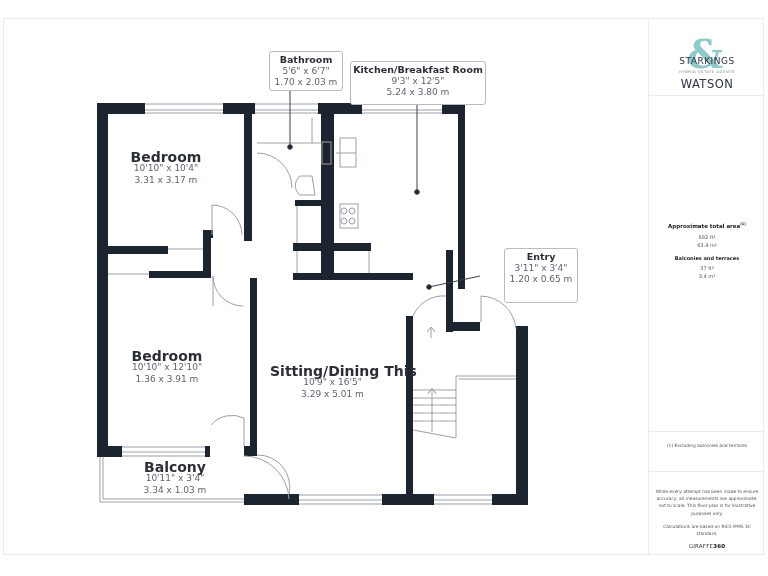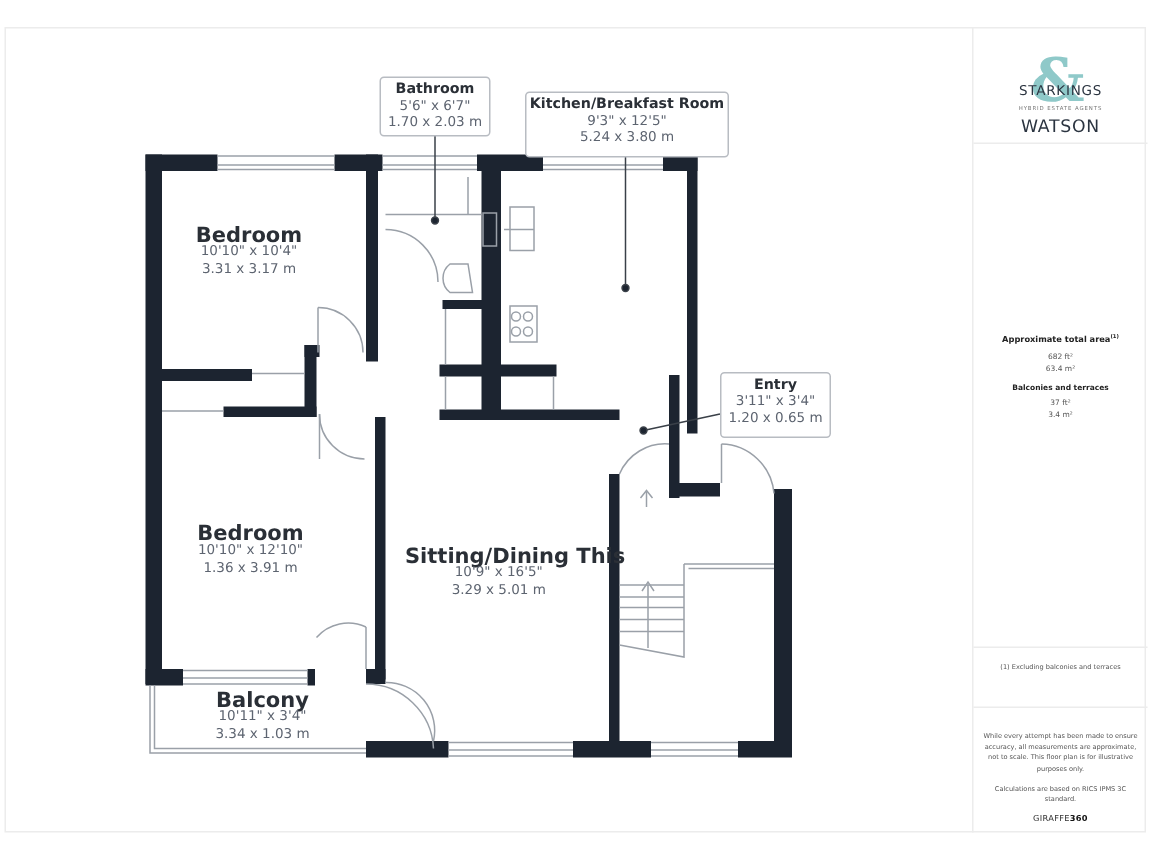--- a/index.html
+++ b/index.html
@@ -163,31 +163,31 @@
   <div class="t">Balcony</div>
   <div class="d">10'11" x 3'4"</div>
   <div class="d">3.34 x 1.03 m</div>
 </div>
 <div class="label" style="left:270px; top:365px; width:125px;">
   <div class="t">Sitting/Dining This</div>
   <div class="d">10'9" x 16'5"</div>
   <div class="d">3.29 x 5.01 m</div>
 </div>
 
-<div class="callout" style="left:253px; top:51px; width:74px; height:40px; padding-top:2px;">
+<div class="callout" style="left:269px; top:51px; width:74px; height:40px; padding-top:2px;">
   <div class="t">Bathroom</div>
   <div class="d">5'6" x 6'7"</div>
   <div class="d">1.70 x 2.03 m</div>
 </div>
 <div class="callout" style="left:350px; top:47px; width:136px; height:44px; padding-top:2px;margin-top:14px;">
   <div class="t">Kitchen/Breakfast Room</div>
   <div class="d">9'3" x 12'5"</div>
   <div class="d">5.24 x 3.80 m</div>
 </div>
-<div class="callout" style="left:480px; top:248px; width:74px; height:44px; padding-top:2px;">
+<div class="callout" style="left:504px; top:248px; width:74px; height:55px; padding-top:2px;">
   <div class="t">Entry</div>
   <div class="d">3'11" x 3'4"</div>
   <div class="d">1.20 x 0.65 m</div>
 </div>
 
 <div class="sidebar">
   <div class="sb-sec" style="top:0; height:78px;">
     <div class="logo">
       <div class="logo-amp">&amp;</div>
       <div class="logo-t1">STARKINGS</div>

